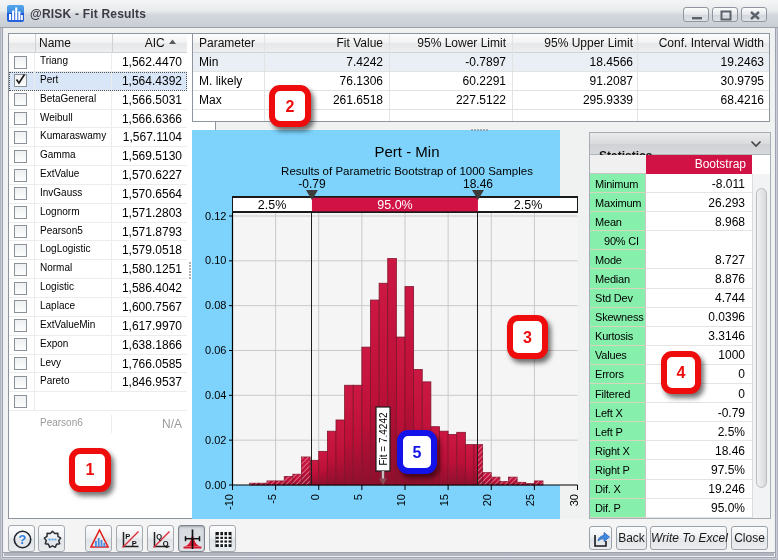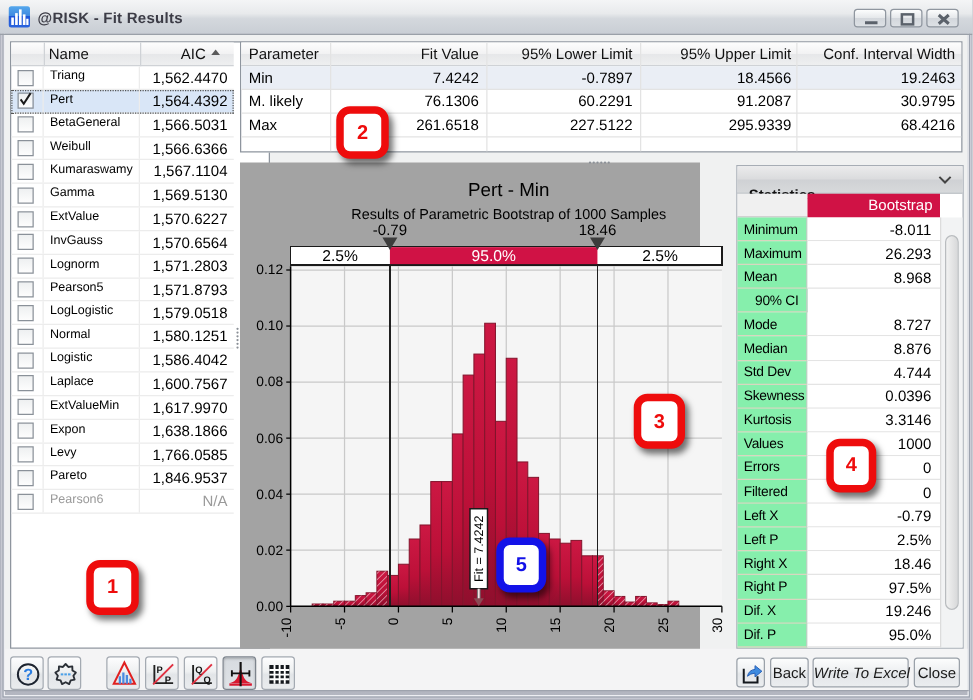--- a/index.html
+++ b/index.html
@@ -29,39 +29,39 @@
 .lhead .vs1 { position:absolute; left:26px; top:0; width:1px; height:19px; background:#cfd2d6; }
 .lhead .vs2 { position:absolute; left:103px; top:0; width:1px; height:19px; background:#cfd2d6; }
 #lrows { position:absolute; left:0; top:19px; width:178px; }
 .lrow { position:relative; width:178px; height:18.85px; border-bottom:1px solid #ececec; }
 .lrow .c0 { position:absolute; left:0; top:0; width:26px; height:100%; border-right:1px solid #ececec; }
 .lrow .c1 { position:absolute; left:27px; top:0; width:76px; height:100%; border-right:1px solid #ececec;
   font-size:10px; color:#000; padding-left:4px; padding-top:2px; }
 .lrow .c2 { position:absolute; left:104px; top:0; width:74px; height:100%; font-size:12px; color:#000;
   text-align:right; padding-right:5px; padding-top:2px; }
 .lrow.sel { background:#d9e6f7; outline:1px dotted #555; outline-offset:-1px; }
-.lrow.dis .c1, .lrow.dis .c2 { color:#9a9a9a; }
+.lrow.dis .c1, .lrow.dis .c2 { color:#9a9a9a;margin-top:23px; }
 .ck { position:absolute; left:5px; top:2.5px; width:13px; height:13px; background:linear-gradient(#eef0f1,#fdfdfd); border:1px solid #8a9199; }
 .ck.ckd svg { position:absolute; left:-1px; top:-2px; }
 
 #tpanel { position:absolute; left:192px; top:33px; width:578px; height:89px; background:#fff; border:1px solid #8e959e; }
 .thead { position:absolute; left:0; top:0; width:576px; height:19px;
   background:linear-gradient(#fdfdfd,#f2f2f3 50%,#e6e7e9 51%,#eeeff0); border-bottom:1px solid #cfd2d6; }
 .tcell { position:absolute; top:2px; font-size:12px; color:#111; }
 .trow { position:absolute; left:0; width:576px; height:19px; font-size:12px; color:#000; }
 .trow div { position:absolute; top:2px; }
 .tv1 { position:absolute; left:71px; top:0; width:1px; height:87px; background:#e3e3e3; }
 .tv2 { position:absolute; left:196px; top:0; width:1px; height:87px; background:#e3e3e3; }
 .tv3 { position:absolute; left:319px; top:0; width:1px; height:87px; background:#e3e3e3; }
 .tv4 { position:absolute; left:444px; top:0; width:1px; height:87px; background:#e3e3e3; }
 .th1 { left:6px; } .th2 { right:386px; } .th3 { right:263px; } .th4 { right:136px; } .th5 { right:5px; }
 .tr1 { top:19px; background:#eaeef5; } .tr2 { top:38px; } .tr3 { top:57px; }
 .trow .b { border-bottom:1px solid #e3e3e3; height:19px; top:0; left:0; width:576px; position:absolute; }
 
-#cpanel { position:absolute; left:192px; top:130px; width:368px; height:389px; background:#a3a3a3; }
+#cpanel { position:absolute; left:192px; top:130px; width:368px; height:389px; background:#7dd3fc; }
 #csvg { position:absolute; left:0; top:0; }
 
 #spanel { position:absolute; left:589px; top:132px; width:182px; height:387px; background:#fff; border:1px solid #a7adb5; }
 #shead { position:absolute; left:0; top:0; width:180px; height:22px;
   background:linear-gradient(#ebebec,#dadbdd 50%,#cfd1d4 51%,#d7d9db); border-bottom:1px solid #b0b5bb; }
 #shead .t { position:absolute; left:9px; top:16px; font-size:12px; font-weight:bold; color:#121212; }
 #stbl { position:absolute; left:0; top:22px; width:162px; }
 .shdr { position:relative; width:162px; height:19px; }
 .shdr .rl { position:absolute; left:0; top:0; width:56px; height:19px; background:#f0f0f0; border-bottom:1px solid #c6c6c6; }
 .shdr .rb { position:absolute; left:56px; top:0; width:106px; height:19px; background:#d01245; color:#fff; font-size:12px; text-align:right; padding:2px 6px 0 0; }

